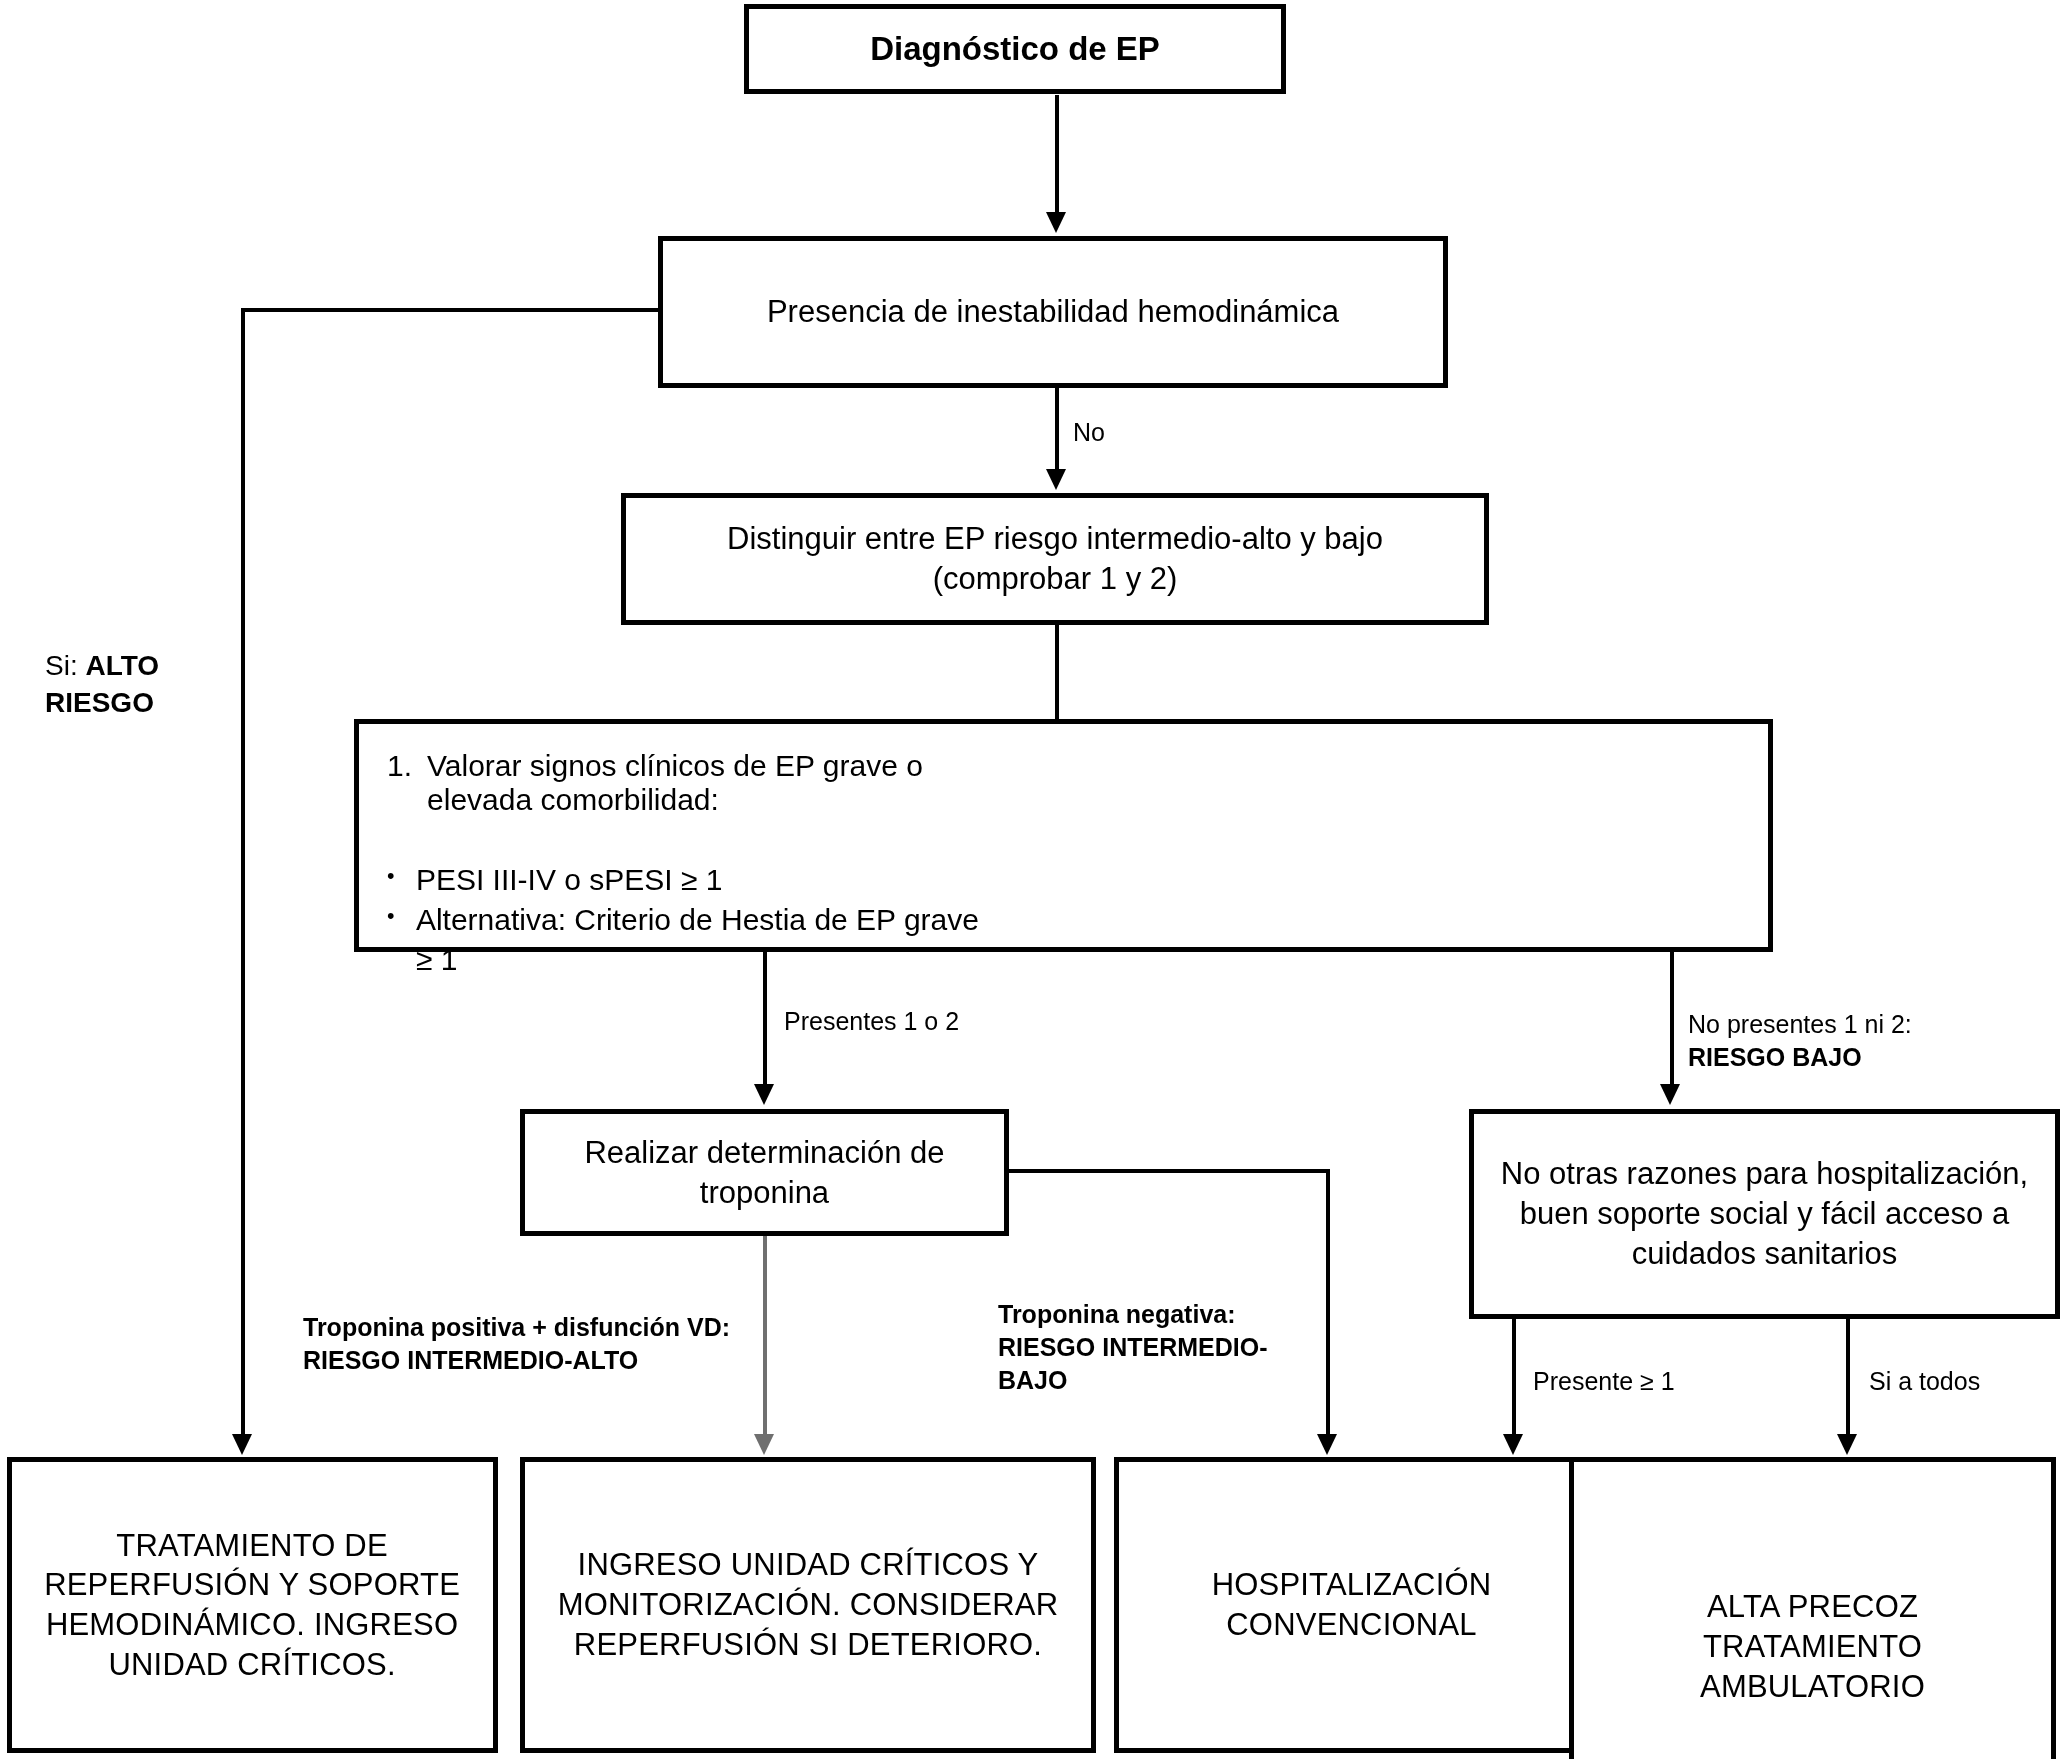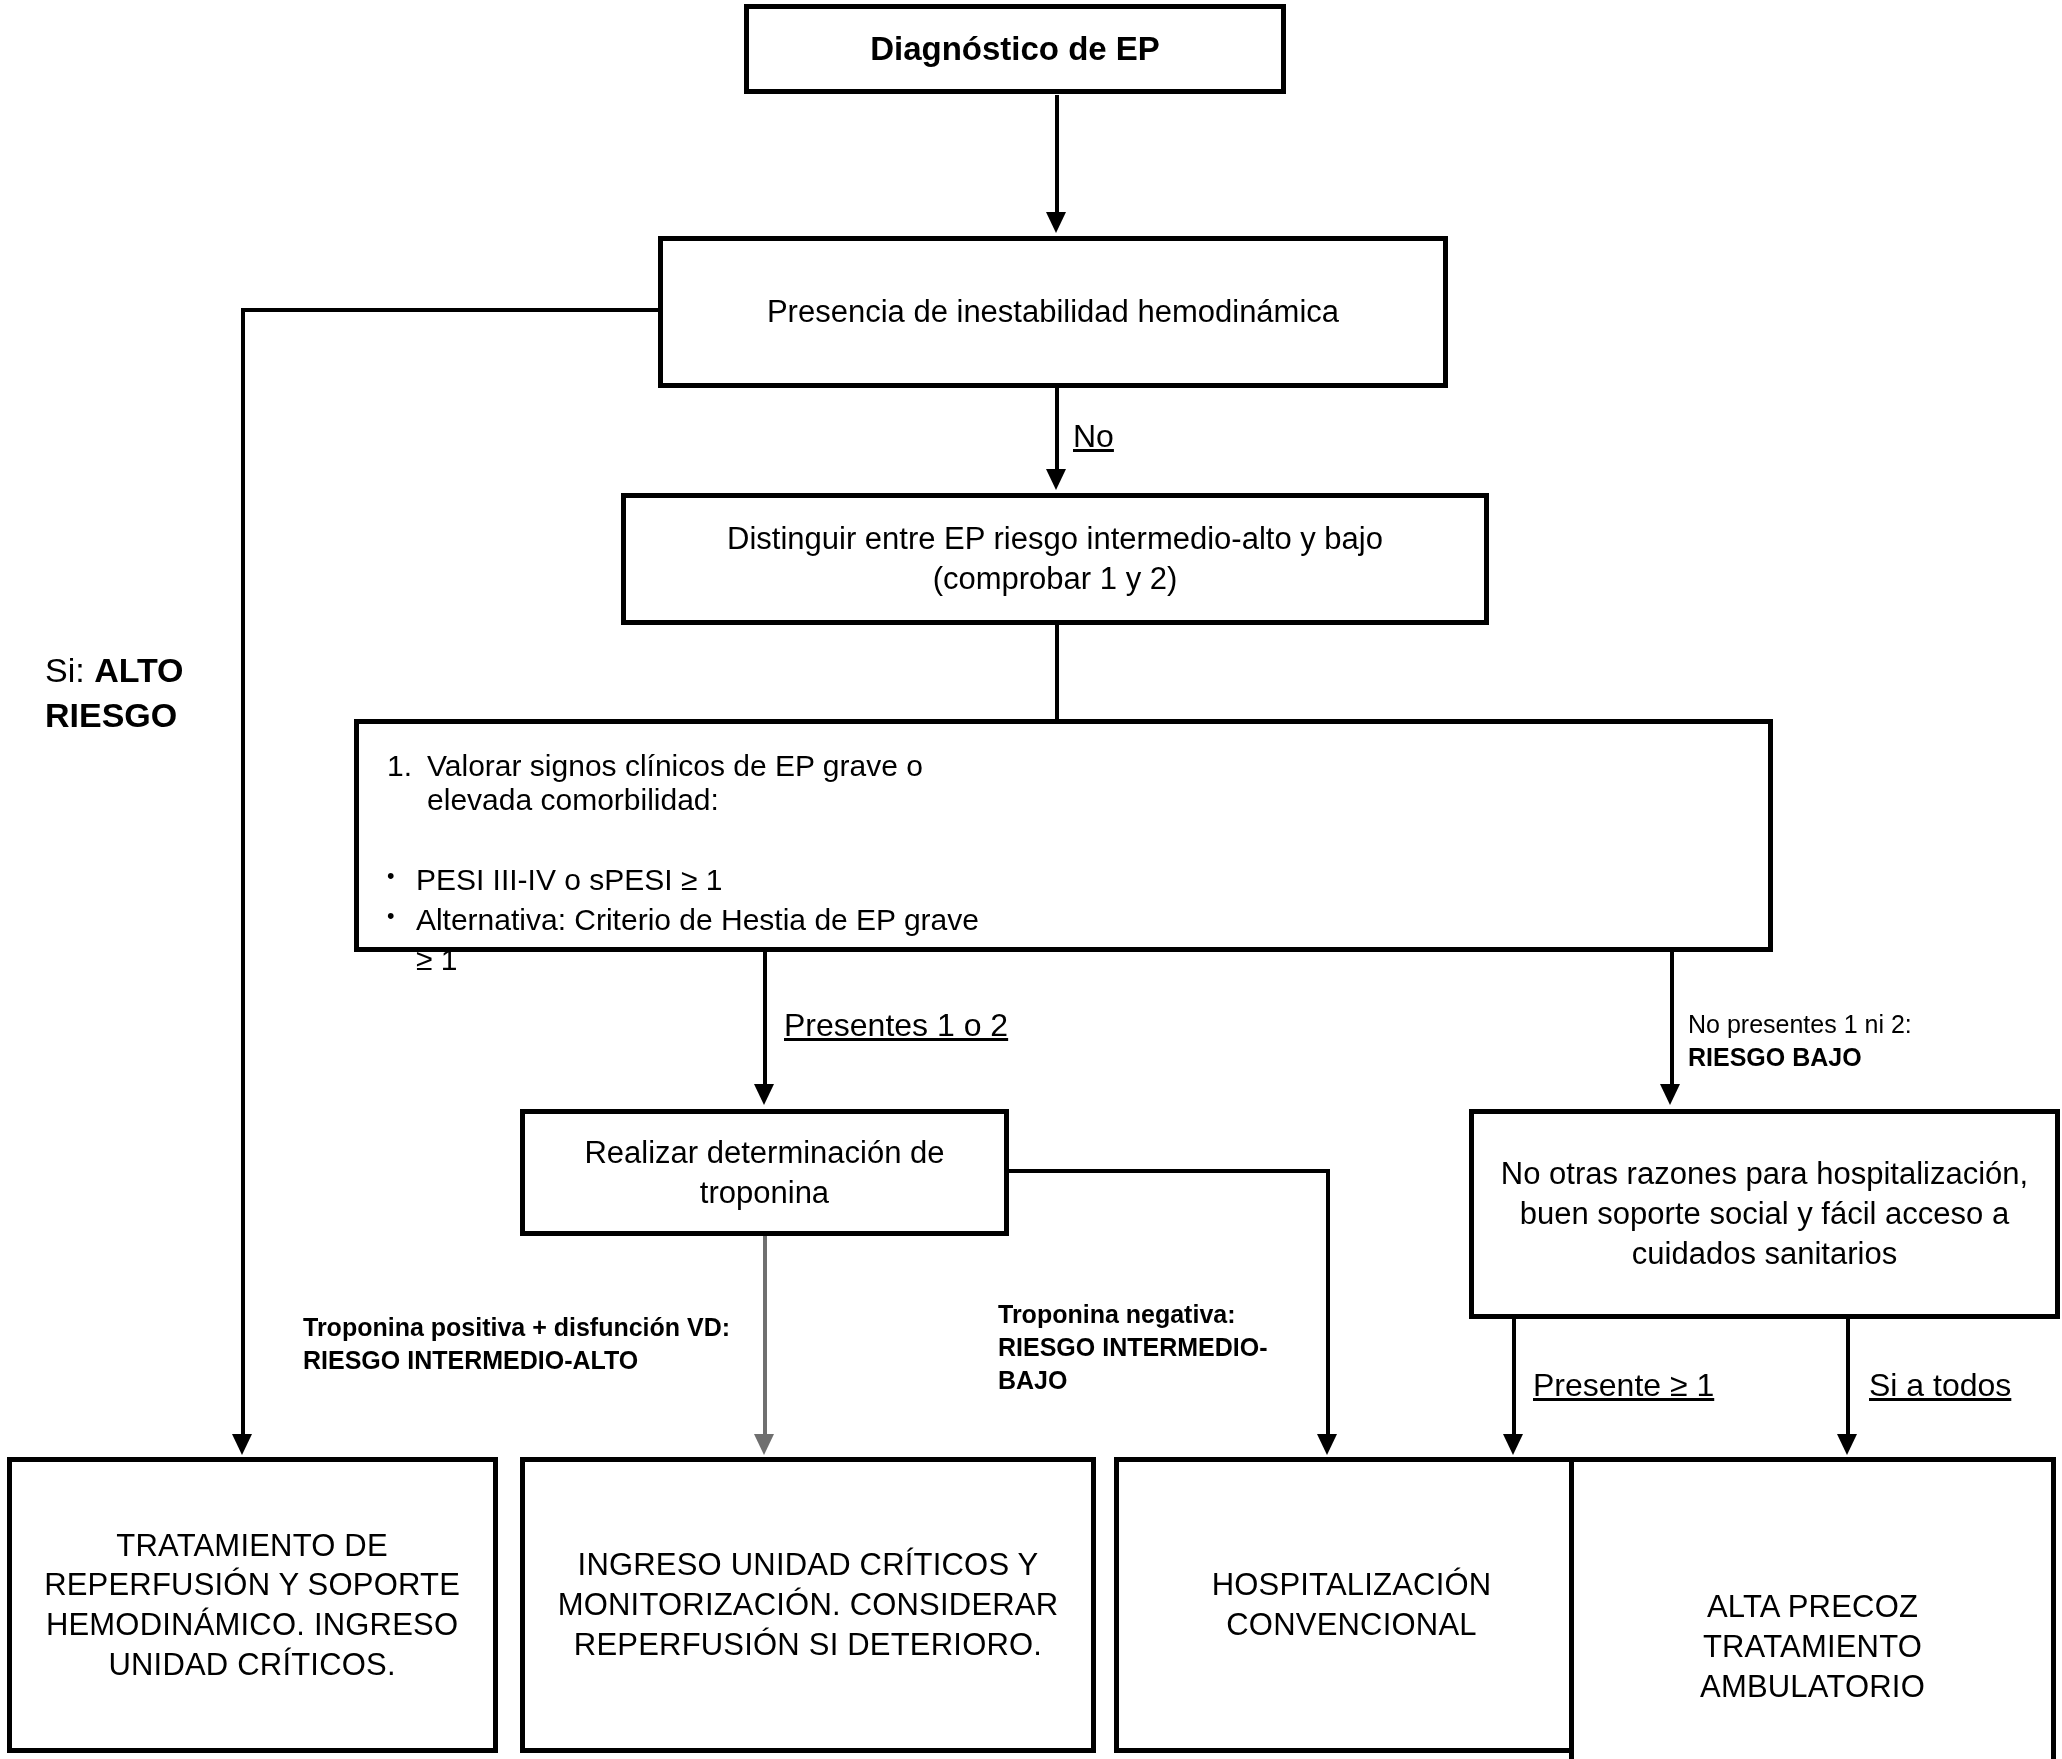--- a/index.html
+++ b/index.html
@@ -33,23 +33,23 @@
   .h{position:absolute;background:#000;height:4.1px;}
   .vg{position:absolute;background:#6f6f6f;width:4.1px;}
 
   
   .ah{position:absolute;width:0;height:0;border-left:10.7px solid transparent;
       border-right:10.7px solid transparent;border-top:21.4px solid #000;}
   .ah-g{position:absolute;width:0;height:0;border-left:10.7px solid transparent;
       border-right:10.7px solid transparent;border-top:21.4px solid #6f6f6f;}
 
   
-  .lbl{position:absolute;font-size:32px;line-height:1.3;white-space:nowrap;text-decoration:underline;}
+  .lbl{position:absolute;font-size:25px;line-height:1.3;white-space:nowrap;}
   .lbl-blk{position:absolute;font-size:25px;line-height:1.32;white-space:nowrap;}
-  .lbl-risk{position:absolute;font-size:34px;line-height:1.32;white-space:nowrap;}
+  .lbl-risk{position:absolute;font-size:28px;line-height:1.32;white-space:nowrap;}
   .lbl-risk .l1{font-weight:normal;}
   .lbl-risk .l2{font-weight:bold;}
   .bold{font-weight:bold;}
 </style>
 </head>
 <body>
 
 <div id="canvas">
 
   <div class="box" style="left:744px;top:4.1px;width:542px;height:90px;">

